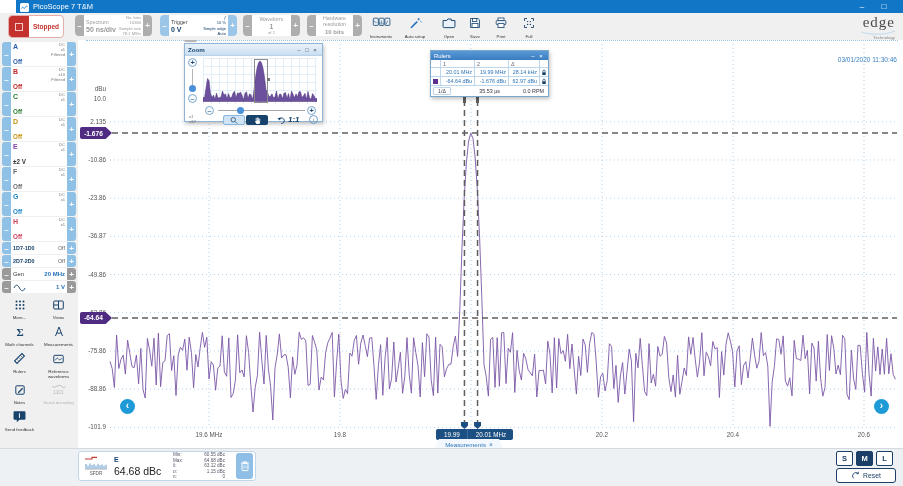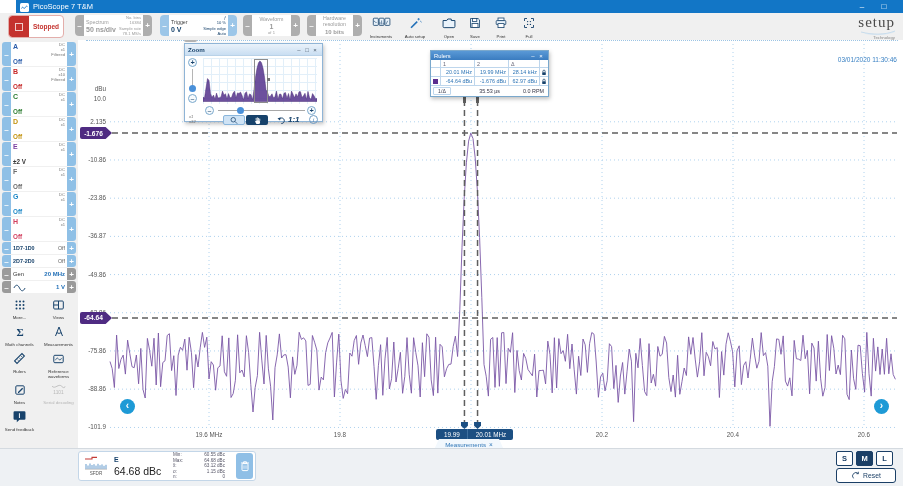--- a/index.html
+++ b/index.html
@@ -273,21 +273,21 @@
                 <circle cx="7.4" cy="4.6" r=".7"></circle>
                 <circle cx="4.6" cy="7.4" r=".7"></circle>
                 <circle cx="7.4" cy="7.4" r=".7"></circle>
               </g>
             </svg></span>
           <span class="albl">Full</span>
         </div>
       </div>
 
     <div class="brand">
-      <span class="bname">setup</span><svg width="34" height="5" viewBox="0 0 34 5" style="display:block;margin-left:auto;">
+      <span class="bname">edge</span><svg width="34" height="5" viewBox="0 0 34 5" style="display:block;margin-left:auto;">
           <path d="M0 2c12 3 24 3 34-1" stroke="#bcd6ea" fill="none" stroke-width=".8"></path>
           <path d="M4 3.4c10 2 22 1.4 30-2" stroke="#cfe2f1" fill="none" stroke-width=".6"></path>
         </svg><span class="bsub">Technology</span>
     </div>
   </div>
 
   <div class="ovtrack"></div>
   <div class="ovthumb"></div>
 
   <div class="sidebar">

